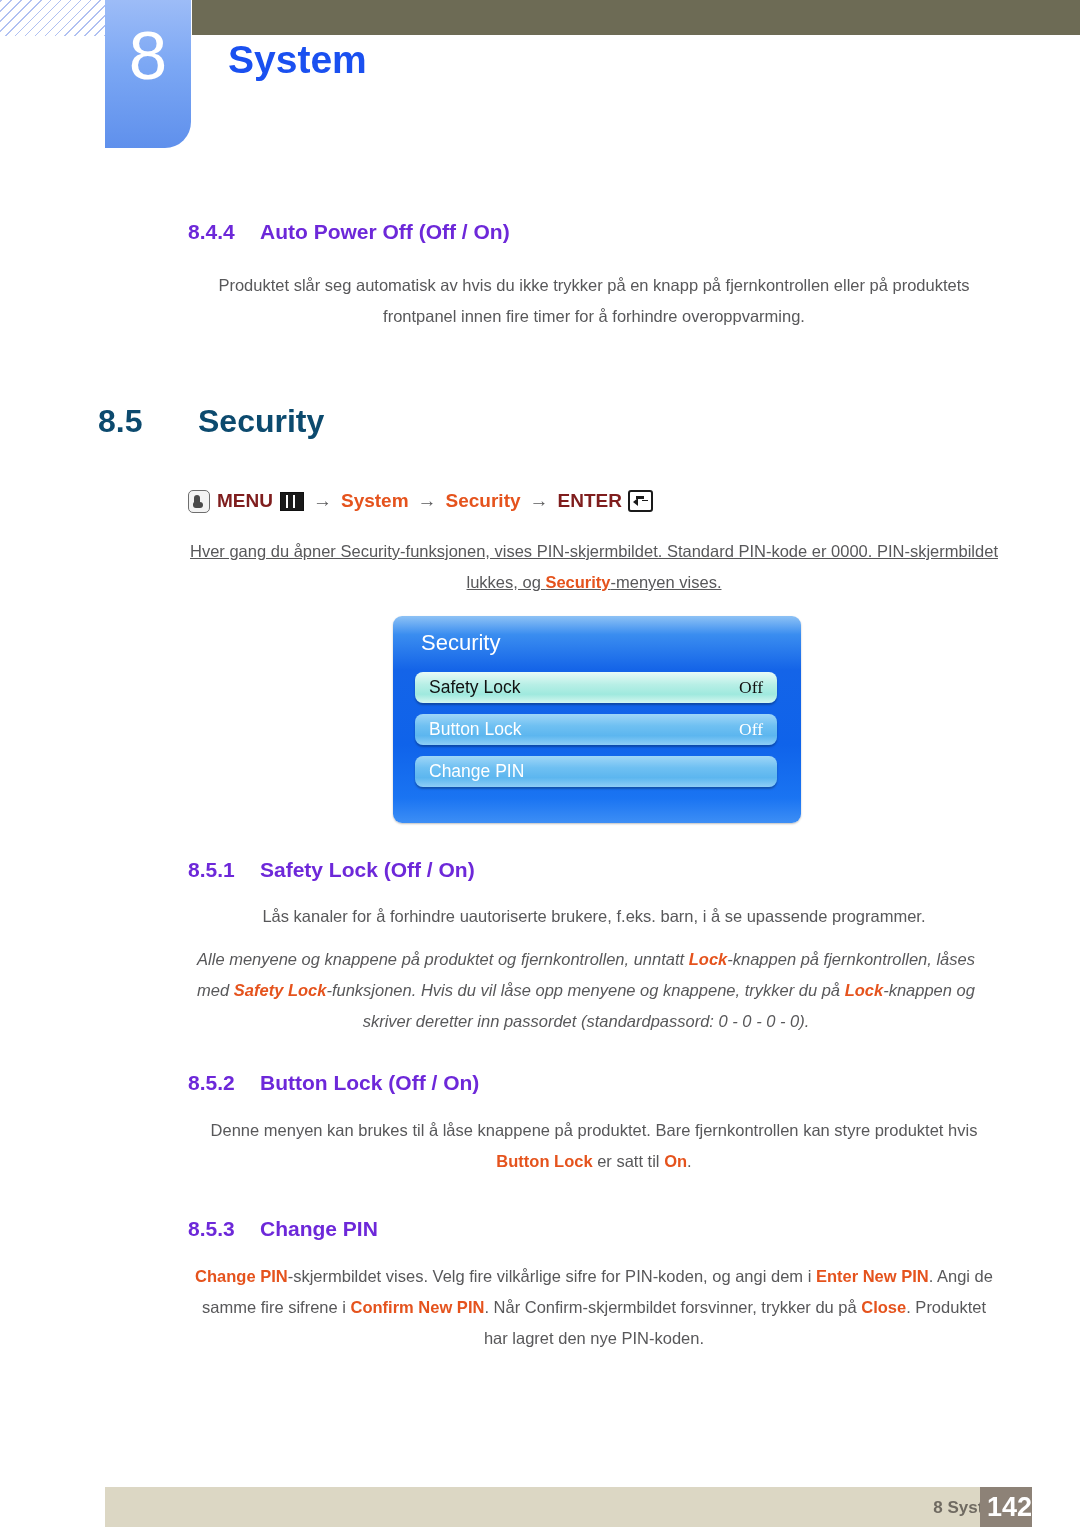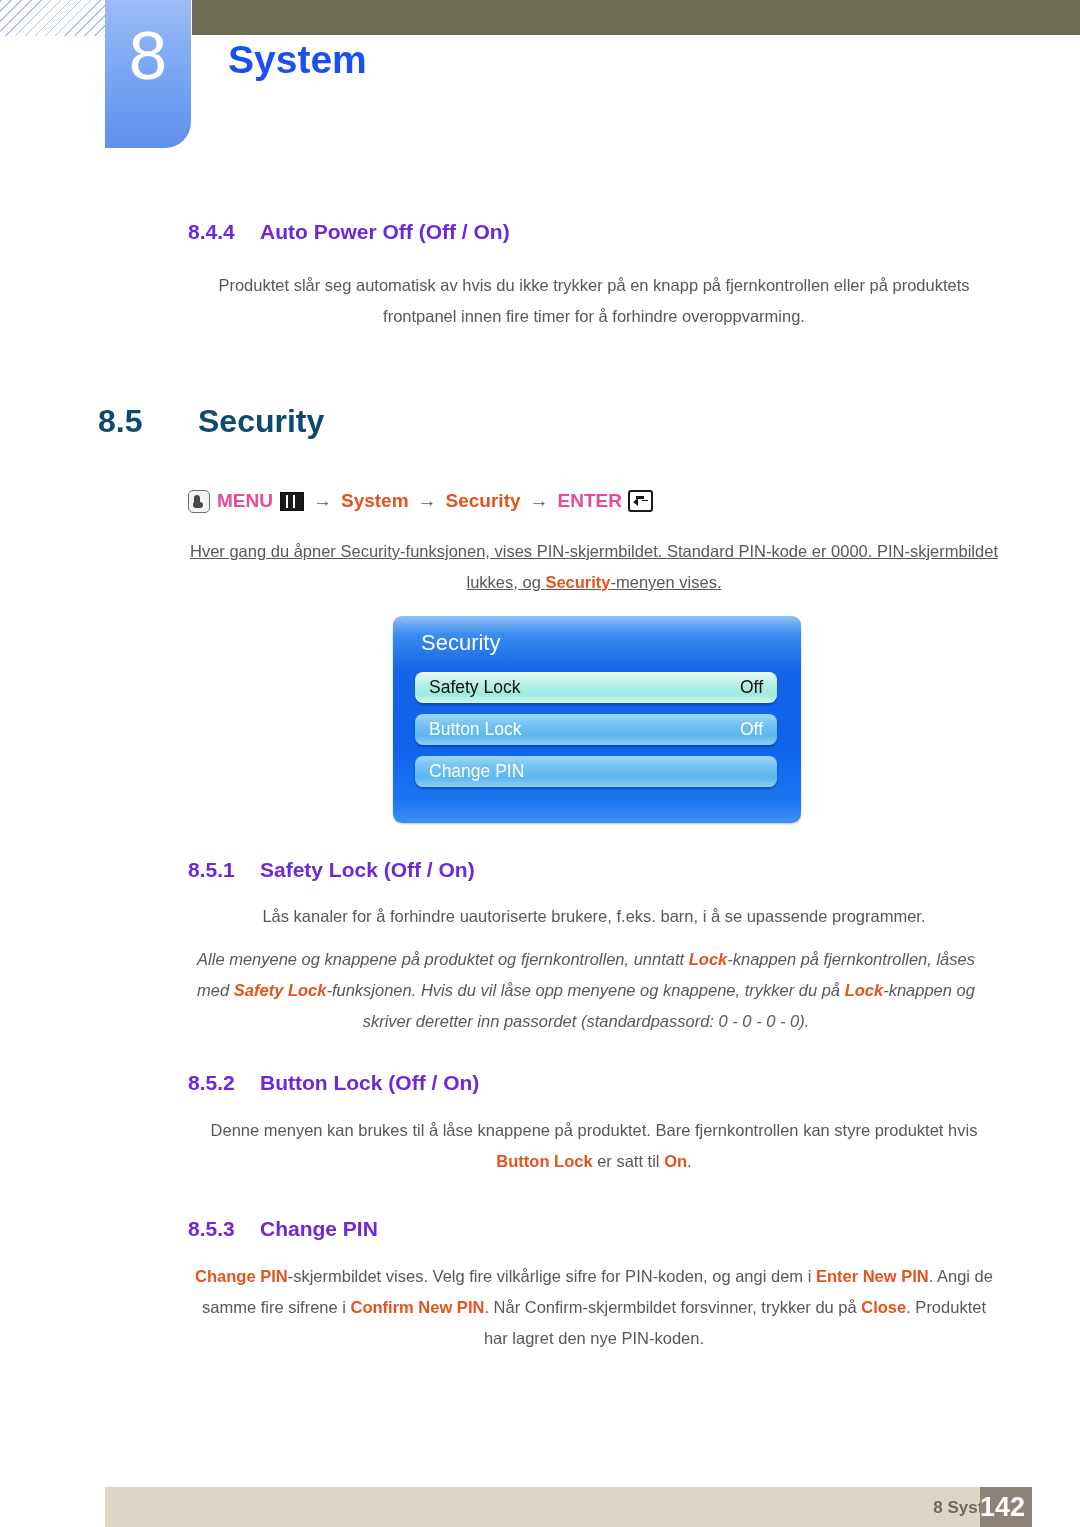--- a/index.html
+++ b/index.html
@@ -115,21 +115,21 @@
     position: absolute;
     left: 188px;
     font-size: 19px;
     line-height: 26px;
     font-weight: 700;
     white-space: nowrap;
     display: flex;
     align-items: center;
     gap: 7px;
   }
-  .menupath .gold { color: #ec4899; }
+  .menupath .gold { color: #7f1d1d; }
   .menupath .orange { color: #e5531d; }
   .menupath .arrow { color: #58585a; font-weight: 400; font-size: 19px; padding: 0 2px; }
 
   .ic-hand {
     display: inline-block;
     width: 20px; height: 21px;
     border: 1.6px solid #6e6e6e;
     border-radius: 5px;
     background: #f3f3f3;
     position: relative;
@@ -231,20 +231,21 @@
     top: 3px;
     font-size: 17.5px;
     line-height: 25px;
   }
   .osd-row .val {
     position: absolute;
     right: 14px;
     top: 3px;
     font-size: 17.5px;
     line-height: 25px;
+    font-family: Liberation Serif, serif;
   }
   .osd-row.selected {
     background: linear-gradient(180deg, #e8fbf6 0%, #b8efe6 40%, #9fe9de 72%, #d6f7f0 100%);
   }
   .osd-row.selected .lbl,
   .osd-row.selected .val { color: #111111; }
   .osd-row.normal {
     background: linear-gradient(180deg, #9fd6f7 0%, #6fc0f2 38%, #5cb6ef 70%, #8fcef6 100%);
   }
   .osd-row.normal .lbl,
@@ -277,21 +278,21 @@
     left: 980px;
     top: 1487px;
     width: 52px;
     height: 40px;
     background: #8d8277;
   }
   .footer-pagenum {
     position: absolute;
     left: 0; top: 0;
     width: 52px;
-    text-align: left;
+    text-align: right;
     font-size: 27px;
     line-height: 40px;
     font-weight: 700;
     color: #ffffff;
   }
 </style>
 </head>
 <body>
 
 <div class="page-header">

